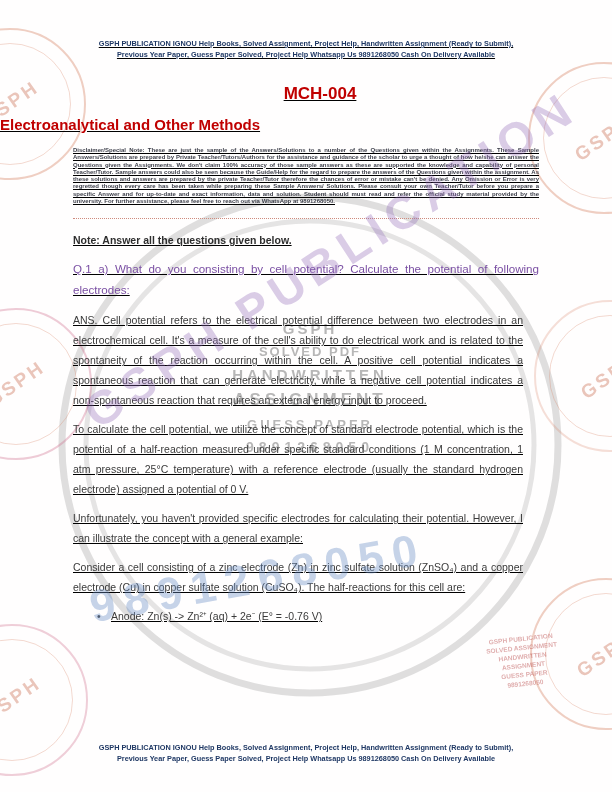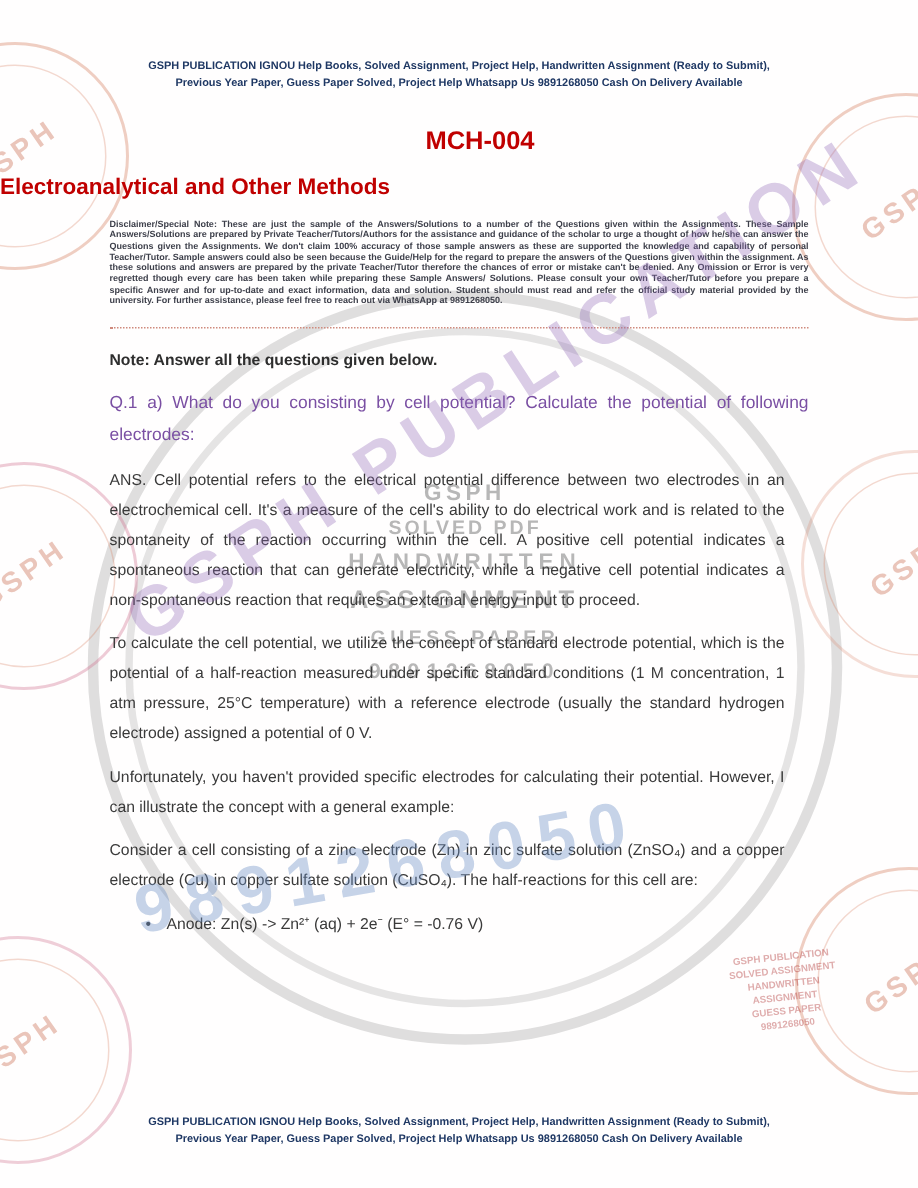--- a/index.html
+++ b/index.html
@@ -6,21 +6,21 @@
     --navy:#1f3864; --red:#c00000; --purple:#7a4fa3; --body:#3a3a3a;
     --divider:#cf8a7d;
   }
   html,body{margin:0;padding:0;}
   body{width:612px;height:792px;background:#ffffff;font-family:"Liberation Sans",sans-serif;}
   .page{position:relative;width:612px;height:792px;background:#fffefe;overflow:hidden;}
 
   
   .wm-under{position:absolute;inset:0;z-index:0;}
   .wm-over{position:absolute;inset:0;z-index:2;pointer-events:none;}
-  .content{position:relative;z-index:1;}
+  .content{position:relative;z-index:1;text-decoration:underline;}
 
   .stamp{position:absolute;width:148px;height:148px;border:2px solid rgba(214,128,98,.38);
          border-radius:50%;display:flex;align-items:center;justify-content:center;}
   .stamp::after{content:"";position:absolute;inset:13px;border:1.5px solid rgba(214,128,98,.30);border-radius:50%;}
   .stamp .stamp-txt{transform:rotate(-35deg);font-size:19px;font-weight:bold;letter-spacing:3px;
          color:rgba(206,120,92,.42);}
   .stamp.s1{left:-66px;top:28px;}
   .stamp.s2{left:528px;top:62px;}
   .stamp.s3{left:-60px;top:308px;border-color:rgba(205,110,140,.35);}
   .stamp.s4{left:-64px;top:624px;border-color:rgba(205,110,140,.33);}

